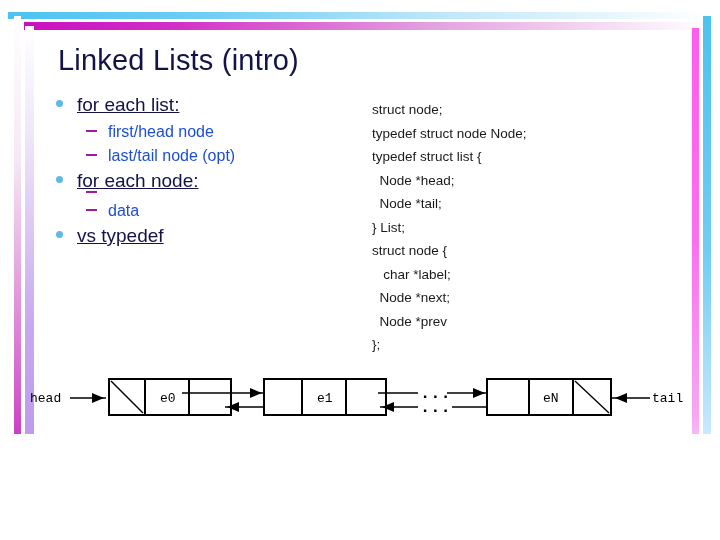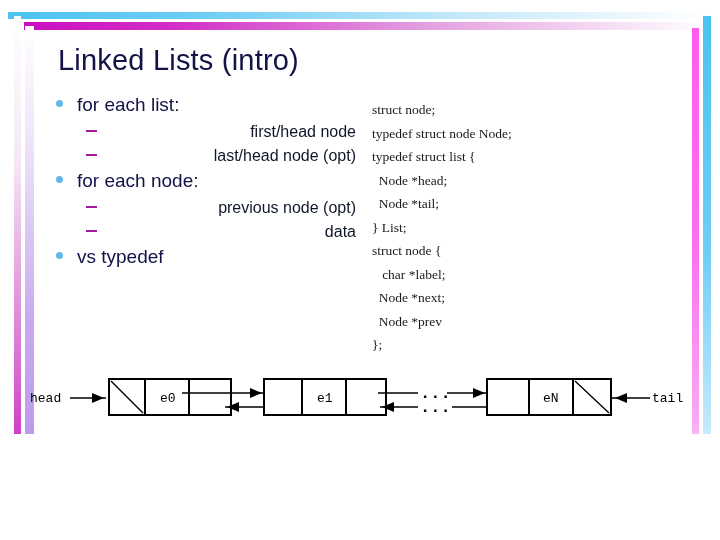--- a/index.html
+++ b/index.html
@@ -82,55 +82,55 @@
     left: 56px; top: 92px;
     width: 300px;
   }
   .lvl1 {
     display: flex;
     align-items: baseline;
     margin: 0 0 3px 0;
     font-size: 19px;
     color: #131347;
     line-height: 25px;
+    text-decoration: underline;
   }
   .lvl1 .dot {
     width: 7px; height: 7px;
     border-radius: 50%;
     background: #5fb8e8;
     margin-right: 14px;
     flex: 0 0 auto;
     position: relative;
     top: -4px;
   }
   .lvl2 {
     display: flex;
     align-items: baseline;
     margin: 0 0 1px 0;
     font-size: 16px;
-    color: #0f172a;
+    color: #1d4ed8;
     line-height: 23px;
     padding-left: 30px;
-    justify-content: space-between;
   }
   .lvl2 .dash {
     width: 11px; height: 2px;
     background: #a01a9e;
     margin-right: 11px;
     flex: 0 0 auto;
     position: relative;
     top: -5px;
   }
   .sp-before { }
 
   
   #code {
     position: absolute;
     left: 372px; top: 98px;
-    font-family: Liberation Serif, serif;
+    font-family: Liberation Sans, sans-serif;
     font-size: 13.5px;
     line-height: 23.5px;
     color: #1a1a1a;
     white-space: pre;
   }
 
   
   #diagram {
     position: absolute;
     left: 0; top: 360px;
@@ -179,29 +179,28 @@
     <div class="lvl1">
       <span class="dot"></span>
       <span>for each list:</span>
     </div>
     <div class="lvl2">
       <span class="dash"></span>
       <span>first/head node</span>
     </div>
     <div class="lvl2">
       <span class="dash"></span>
-      <span>last/head node (opt)</span>
+      <span>last/tail node (opt)</span>
     </div>
     <div class="lvl1 sp-before">
       <span class="dot"></span>
       <span>for each node:</span>
     </div>
     <div class="lvl2">
       <span class="dash"></span>
-      <span>previous node (opt)</span>
     </div>
     <div class="lvl2">
       <span class="dash"></span>
       <span>data</span>
     </div>
     <div class="lvl1 sp-before">
       <span class="dot"></span>
       <span>vs typedef</span>
     </div>
   </div>

